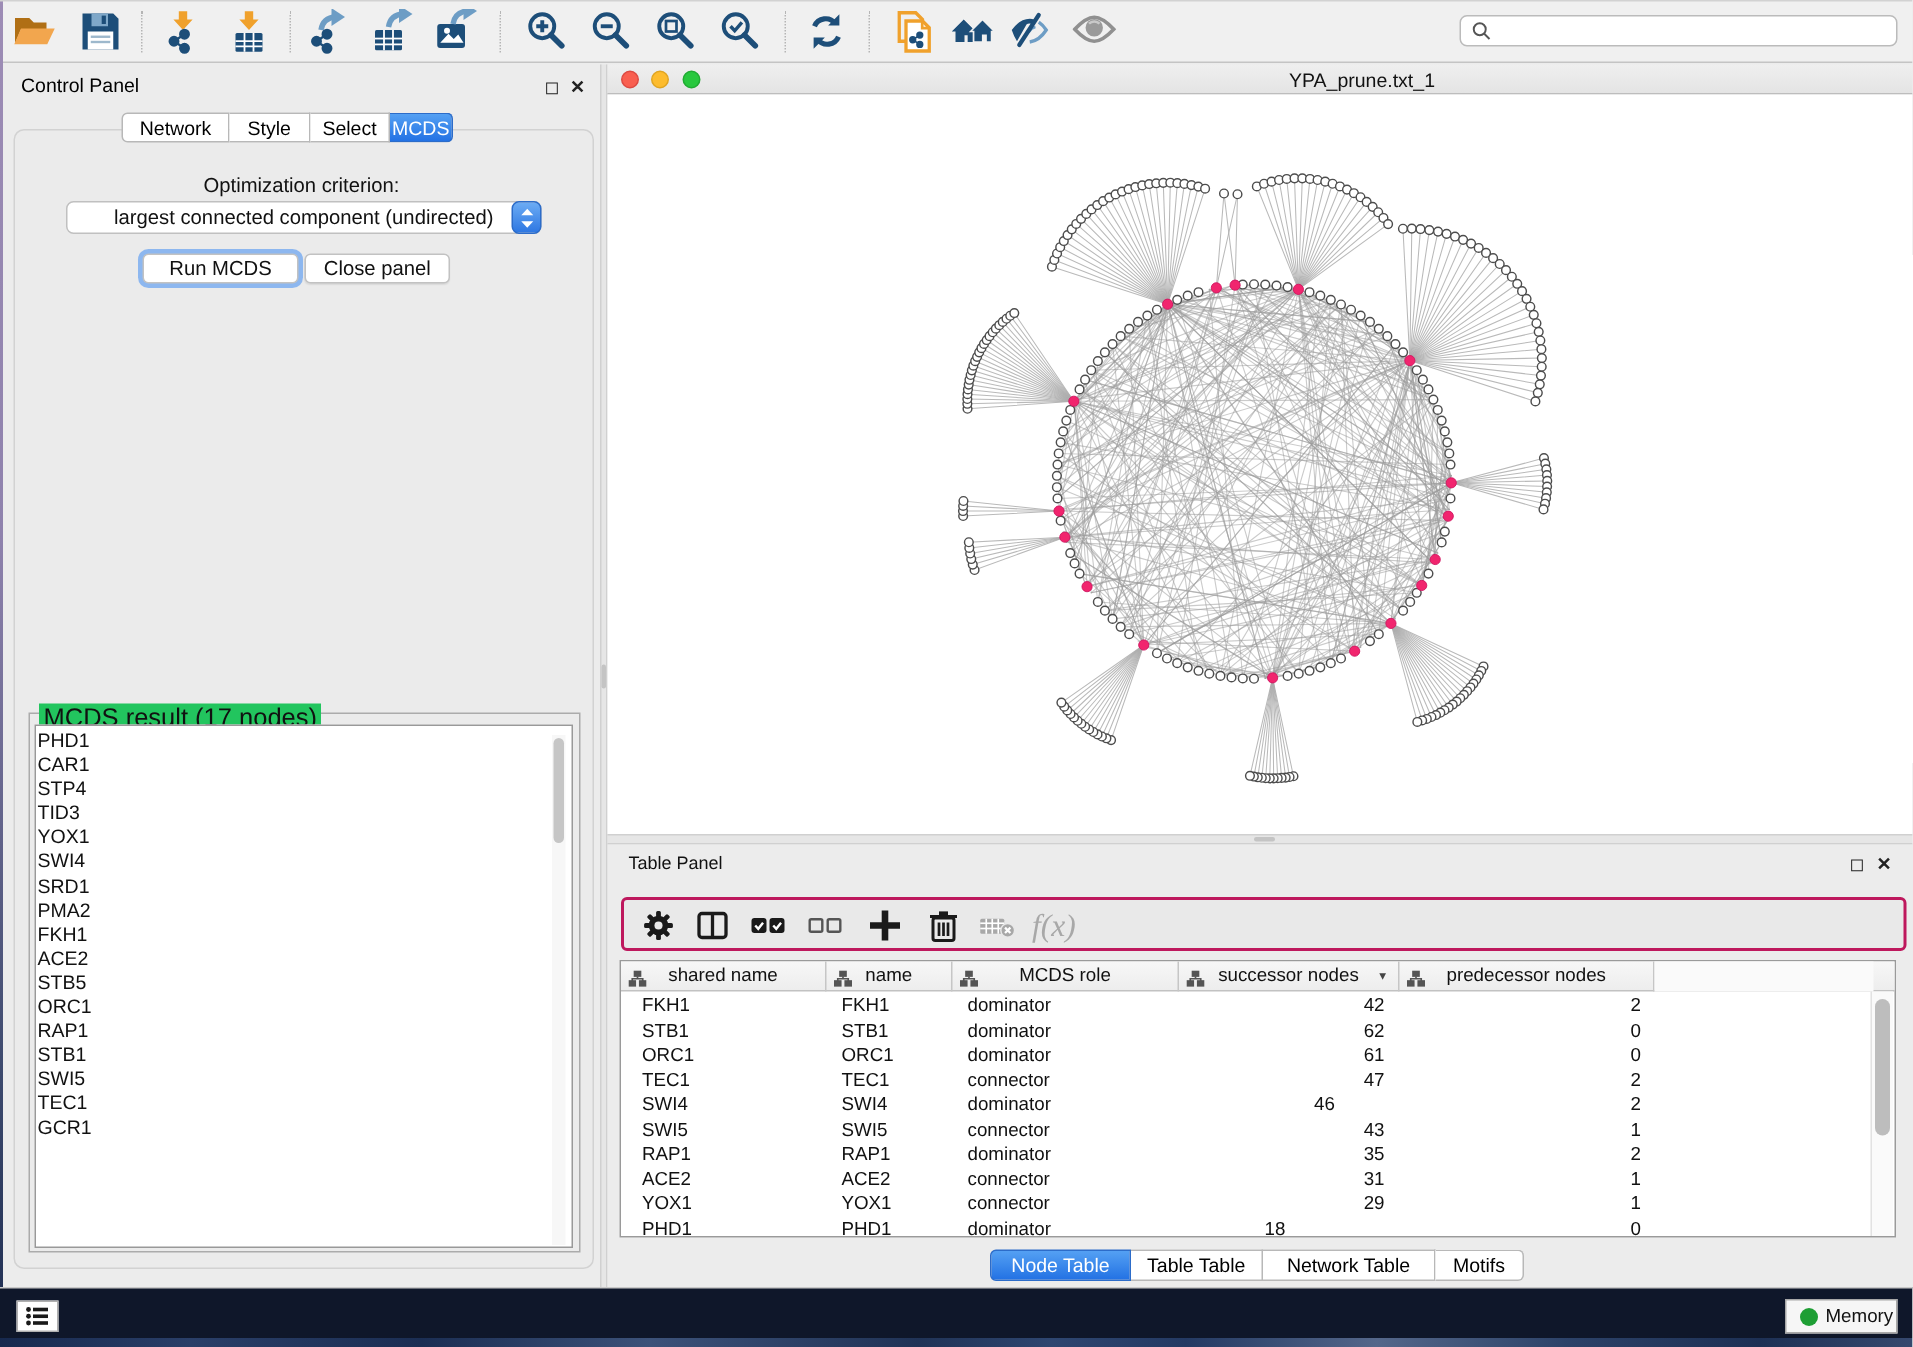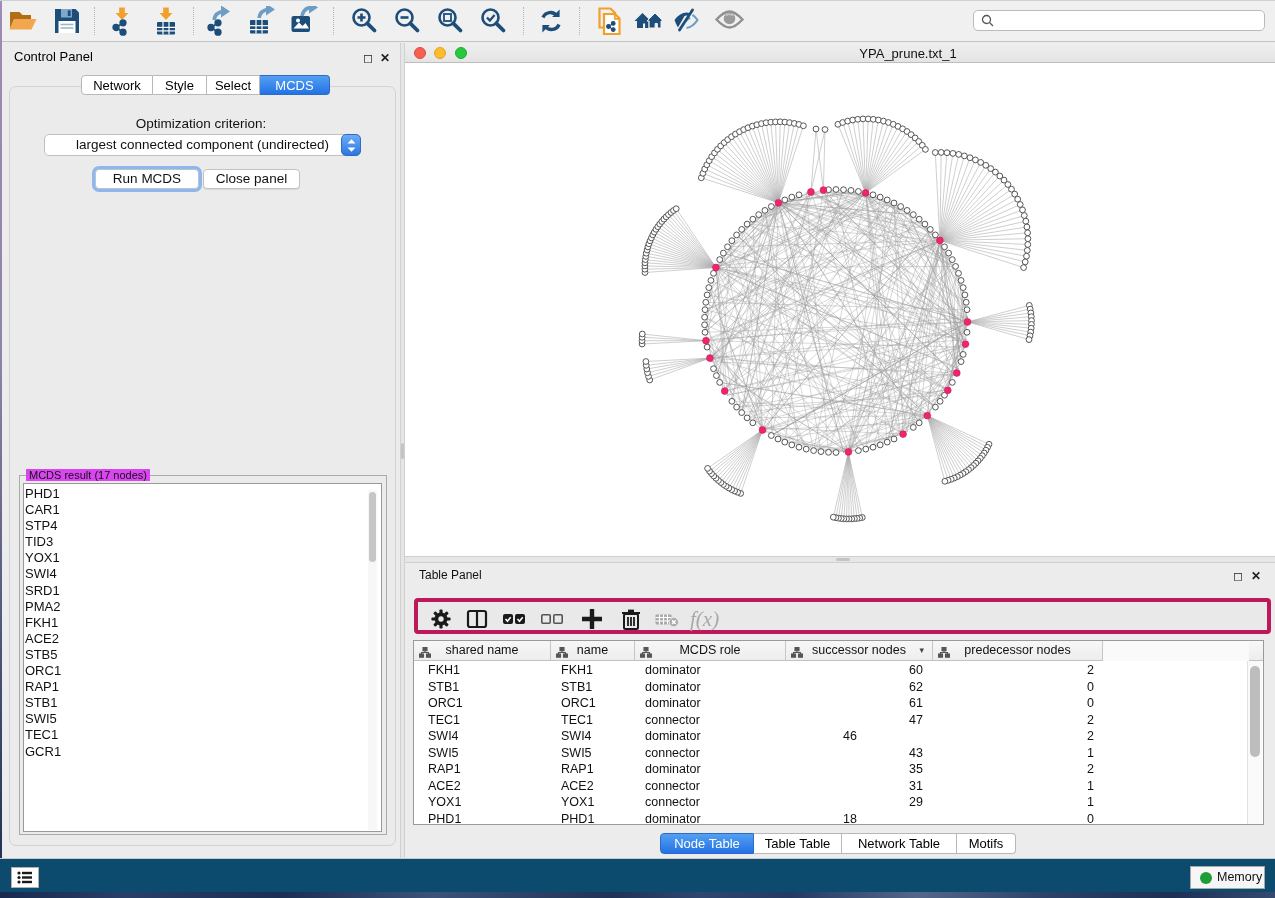--- a/index.html
+++ b/index.html
@@ -24,46 +24,46 @@
 .tab.sel{background:linear-gradient(#54a0f3,#2372e4);color:#fff;border-color:#2c6cc9}
 #cp-tabs{left:79px;top:32px;height:20px}
 #optlabel{position:absolute;left:0;top:73px;width:398px;text-align:center;font-size:13.5px}
 #dropdown{position:absolute;left:42px;top:91px;width:317px;height:22px;background:#fff;border:1px solid #c0c0c0;border-radius:5px;font-size:13.5px;line-height:20px;text-align:center}
 #dd-btn{position:absolute;right:-1px;top:-1px;width:20px;height:22px;border-radius:5px;background:linear-gradient(#6cacf4,#2e77e2);border:1px solid #2c6cc9}
 #dd-btn svg{position:absolute;left:3px;top:2px}
 .btn{position:absolute;height:20px;background:#fff;border:1px solid #c2c2c2;border-radius:4px;font-size:13.5px;line-height:18px;text-align:center;box-shadow:0 1px 1px rgba(0,0,0,.08)}
 #btn-run{left:93px;top:126px;width:104px;box-shadow:0 0 0 3px rgba(110,165,240,.75)}
 #btn-close{left:201px;top:126px;width:97px}
 #mcds-group{position:absolute;left:17px;top:432px;width:368px;height:360px;border:1px solid #ababab}
-#mcds-label{position:absolute;left:6px;top:-7px;background:#d946ef;padding:0 3px;font-size:11px}
+#mcds-label{position:absolute;left:6px;top:-7px;background:#22c55e;padding:0 3px;font-size:17px}
 #mcds-list{position:absolute;left:3px;top:7px;width:359px;height:349px;background:#fff;border:1px solid #999;font-size:13px;line-height:16.1px;padding:2px 0 0 1px}
 #mcds-sb{position:absolute;right:5px;top:8px;width:7px;height:70px;background:#c6c6c6;border-radius:4px}
 #mcds-sbtrack{position:absolute;right:4px;top:6px;width:9px;height:340px;background:#f7f7f7}
 
 #vsplit{left:400px;top:43px;width:5px;height:815px;background:#e6e6e6;border-left:1px solid #d0d0d0;border-right:1px solid #d0d0d0}
 #hsplit{left:405px;top:556px;width:870px;height:7px;background:#e6e6e6;border-top:1px solid #d0d0d0;border-bottom:1px solid #d0d0d0}
 
 #netbar{left:405px;top:43px;width:870px;height:20px;background:linear-gradient(#efefef,#e4e4e4);border-bottom:1px solid #bdbdbd}
 #nettitle{position:absolute;left:68px;width:870px;top:3px;font-size:13px;text-align:center}
 .light{position:absolute;top:4px;width:12px;height:12px;border-radius:50%}
 #netview{left:405px;top:63px;width:870px;height:493px;background:#fff}
 
 #tpanel{left:405px;top:563px;width:870px;height:295px;background:#ececec}
 #tp-title{position:absolute;left:14px;top:5px;font-size:12px}
-#tp-toolbar{position:absolute;left:9px;top:35px;width:857px;height:36px;background:#e9e9e9;border:4px solid #be185d;border-radius:4px}
+#tp-toolbar{position:absolute;left:9px;top:35px;width:857px;height:36px;background:#e9e9e9;border:2px solid #be185d;border-radius:4px}
 #ttable{position:absolute;left:8px;top:77px;width:851px;height:185px;background:#fff;border:1px solid #9a9a9a}
 #thead{position:absolute;left:0;top:0;width:849px;height:20px;background:linear-gradient(#f7f7f7,#ededed);border-bottom:1px solid #c2c2c2;font-size:12.5px}
 .hcell{position:absolute;top:0;height:20px;border-right:1px solid #c6c6c6;text-align:center;line-height:19px}
 .hicon{position:absolute;left:5px;top:4px}
 .rowtxt{position:absolute;font-size:12.5px;line-height:16.5px;white-space:pre}
 #tsbtrack{position:absolute;right:1px;top:20px;width:15px;height:163px;background:#fafafa;border-left:1px solid #e2e2e2}
 #tsbthumb{position:absolute;right:3px;top:25px;width:10px;height:91px;background:#bdbdbd;border-radius:5px}
 #tp-tabs{left:660px;top:833px;height:21px}
 
-#statusbar{left:0;top:858px;width:1275px;height:34px;background:#0c4a6e;border-top:1px solid #c9c9c9}
+#statusbar{left:0;top:858px;width:1275px;height:34px;background:#0f172a;border-top:1px solid #c9c9c9}
 #listbtn{position:absolute;left:11px;top:8px;width:28px;height:21px;background:#fff;border:1px solid #b0b0b0}
 #membtn{position:absolute;left:1190px;top:7px;width:75px;height:23px;background:#f6f6f6;border:1px solid #a8a8a8;font-size:12.5px;line-height:21px;text-align:left;padding-left:26px}
 #memdot{position:absolute;left:9px;top:5px;width:12px;height:12px;border-radius:50%;background:#1e9e34}
 #wallpaper{left:0;top:892px;width:1275px;height:6px;background:linear-gradient(90deg,#17294e 0%,#2a3f68 10%,#1b2e53 22%,#3c5279 34%,#203356 48%,#2e4670 55%,#243a63 62%,#54678a 72%,#2c4268 82%,#1d3054 92%,#36496e 100%)}
 </style></head><body>
 <div class="abs" style="left:0;top:0;width:1275px;height:1px;background:#d2d2d2;z-index:5"></div>
 <div class="abs" id="toolbar">
     <div class="tsep" style="left:94px"></div>
     <div class="tsep" style="left:193px"></div>
     <div class="tsep" style="left:333px"></div>
@@ -197,21 +197,21 @@
 <div class="abs" id="ledge"></div>
 <div class="abs" id="cpanel">
   <div id="cp-title">Control Panel</div>
   <div class="winbtn" style="left:361px">◻</div>
   <div class="winbtn" style="left:378px;font-weight:bold">✕</div>
   <div id="cp-pane"></div>
   <div class="tabrow" id="cp-tabs">
     <div class="tab first" style="width:72px">Network</div>
       <div class="tab" style="width:54px">Style</div>
       <div class="tab" style="width:53px">Select</div>
-      <div class="tab sel last" style="width:70px">MCDS</div>
+      <div class="tab sel last" style="width:42px">MCDS</div>
   </div>
   <div id="optlabel">Optimization criterion:</div>
   <div id="dropdown">largest connected component (undirected)<div id="dd-btn">
         <svg width="13" height="17" viewBox="0 0 13 17">
           <path d="M2.5 6.5 L6.5 2.2 L10.5 6.5z M2.5 10.5 L6.5 14.8 L10.5 10.5z" fill="#fff"></path>
         </svg>
       </div></div>
   <div class="btn" id="btn-run">Run MCDS</div>
   <div class="btn" id="btn-close">Close panel</div>
   <div id="mcds-group">
@@ -1127,41 +1127,41 @@
                 <rect x="0.5" y="7" width="4" height="3.2" fill="#555"></rect>
                 <rect x="7.5" y="7" width="4" height="3.2" fill="#555"></rect>
                 <path d="M6 4 v1.5 M2.5 7 v-1.5 h7 v1.5"></path>
               </g>
             </svg></span>predecessor nodes</div>
         <div class="hcell" style="left:689px;width:146px;border-right:none;background:#fafafa"></div>
       </div>
       <div class="rowtxt" style="left:14px;top:21.0px">FKH1</div>
       <div class="rowtxt" style="left:147px;top:21.0px">FKH1</div>
       <div class="rowtxt" style="left:231px;top:21.0px">dominator</div>
-      <div class="rowtxt" style="left:429px;top:21.0px;width:80px;text-align:right">60</div>
+      <div class="rowtxt" style="left:429px;top:21.0px;width:80px;text-align:right">42</div>
       <div class="rowtxt" style="left:600px;top:21.0px;width:80px;text-align:right">2</div>
       <div class="rowtxt" style="left:14px;top:37.5px">STB1</div>
       <div class="rowtxt" style="left:147px;top:37.5px">STB1</div>
       <div class="rowtxt" style="left:231px;top:37.5px">dominator</div>
       <div class="rowtxt" style="left:429px;top:37.5px;width:80px;text-align:right">62</div>
       <div class="rowtxt" style="left:600px;top:37.5px;width:80px;text-align:right">0</div>
       <div class="rowtxt" style="left:14px;top:54.0px">ORC1</div>
       <div class="rowtxt" style="left:147px;top:54.0px">ORC1</div>
       <div class="rowtxt" style="left:231px;top:54.0px">dominator</div>
       <div class="rowtxt" style="left:429px;top:54.0px;width:80px;text-align:right">61</div>
       <div class="rowtxt" style="left:600px;top:54.0px;width:80px;text-align:right">0</div>
       <div class="rowtxt" style="left:14px;top:70.5px">TEC1</div>
       <div class="rowtxt" style="left:147px;top:70.5px">TEC1</div>
       <div class="rowtxt" style="left:231px;top:70.5px">connector</div>
       <div class="rowtxt" style="left:429px;top:70.5px;width:80px;text-align:right">47</div>
       <div class="rowtxt" style="left:600px;top:70.5px;width:80px;text-align:right">2</div>
       <div class="rowtxt" style="left:14px;top:87.0px">SWI4</div>
       <div class="rowtxt" style="left:147px;top:87.0px">SWI4</div>
       <div class="rowtxt" style="left:231px;top:87.0px">dominator</div>
-      <div class="rowtxt" style="left:429px;top:87.0px;width:80px;text-align:left">46</div>
+      <div class="rowtxt" style="left:429px;top:87.0px;width:80px;text-align:center">46</div>
       <div class="rowtxt" style="left:600px;top:87.0px;width:80px;text-align:right">2</div>
       <div class="rowtxt" style="left:14px;top:103.5px">SWI5</div>
       <div class="rowtxt" style="left:147px;top:103.5px">SWI5</div>
       <div class="rowtxt" style="left:231px;top:103.5px">connector</div>
       <div class="rowtxt" style="left:429px;top:103.5px;width:80px;text-align:right">43</div>
       <div class="rowtxt" style="left:600px;top:103.5px;width:80px;text-align:right">1</div>
       <div class="rowtxt" style="left:14px;top:120.0px">RAP1</div>
       <div class="rowtxt" style="left:147px;top:120.0px">RAP1</div>
       <div class="rowtxt" style="left:231px;top:120.0px">dominator</div>
       <div class="rowtxt" style="left:429px;top:120.0px;width:80px;text-align:right">35</div>

